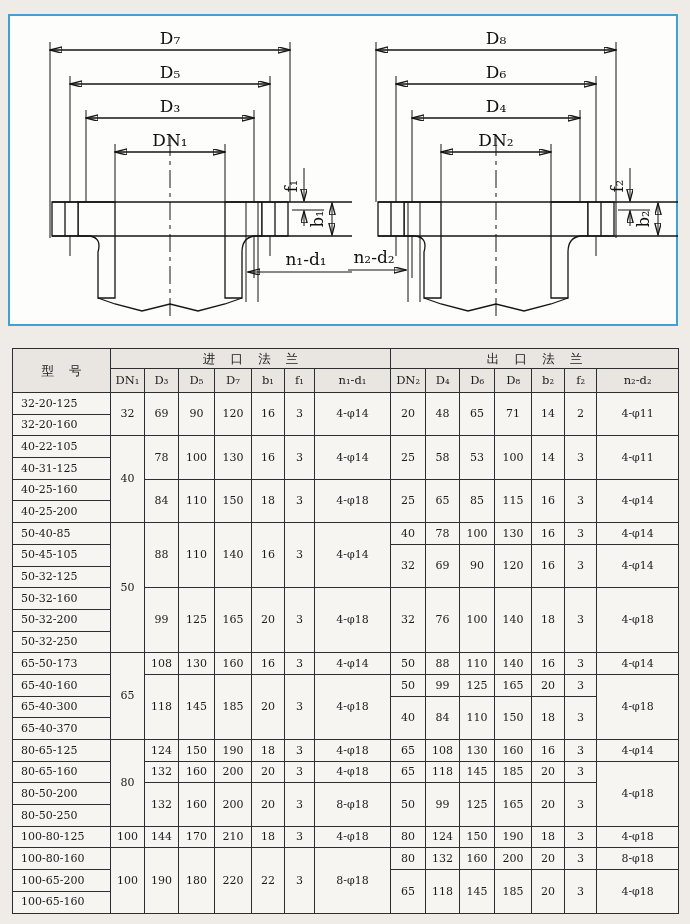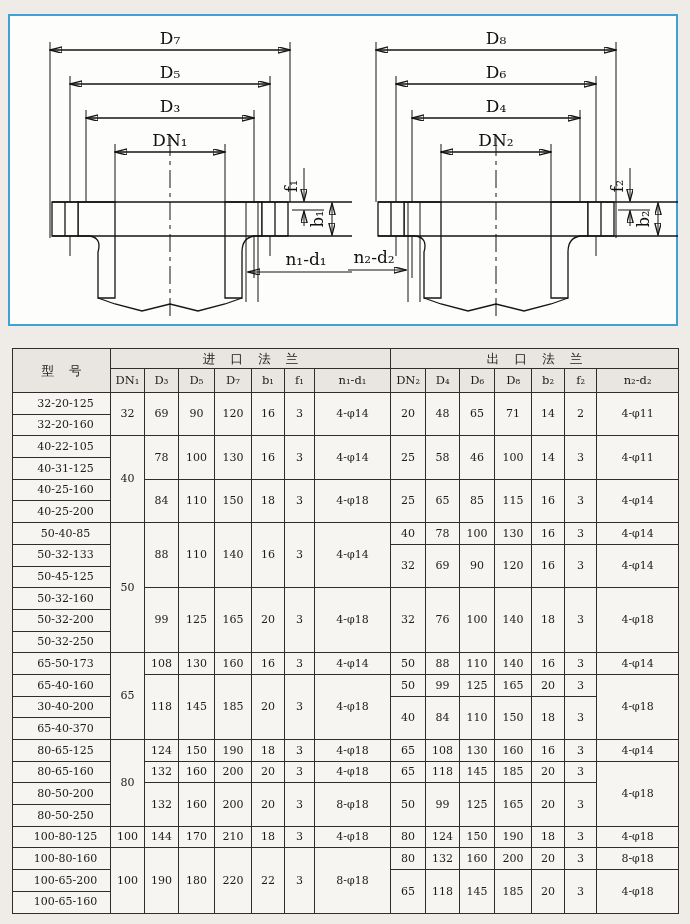--- a/index.html
+++ b/index.html
@@ -55,21 +55,21 @@
   table.spec thead th{
     background:#e9e6e1;
     font-weight:normal;
     font-size:11.5px;
   }
   table.spec thead tr.grp{height:20px;margin-top:48px;}
   table.spec thead tr.sub{height:24px;}
   table.spec thead th.cjk{font-size:12.5px;letter-spacing:0.45em;text-indent:0.45em;}
   table.spec tbody td{height:20.7px;}
   table.spec tbody td.model{
-    text-align:center;
+    text-align:left;
     padding-left:8px;
     font-size:11px;
   }
 </style>
 </head>
 <body>
 
 <div class="page">
 
   <div class="diagram-panel">
@@ -257,21 +257,21 @@
           <td class="model">40-22-105</td>
           <td rowspan="4" class="">40</td>
           <td rowspan="2" class="">78</td>
           <td rowspan="2" class="">100</td>
           <td rowspan="2" class="">130</td>
           <td rowspan="2" class="">16</td>
           <td rowspan="2" class="">3</td>
           <td rowspan="2" class="">4-φ14</td>
           <td rowspan="2" class="">25</td>
           <td rowspan="2" class="">58</td>
-          <td rowspan="2" class="">46</td>
+          <td rowspan="2" class="">53</td>
           <td rowspan="2" class="">100</td>
           <td rowspan="2" class="">14</td>
           <td rowspan="2" class="">3</td>
           <td rowspan="2" class="">4-φ11</td>
         </tr>
         <tr>
           <td class="model">40-31-125</td>
         </tr>
         <tr>
           <td class="model">40-25-160</td>
@@ -303,31 +303,31 @@
           <td rowspan="3" class="">4-φ14</td>
           <td class="">40</td>
           <td class="">78</td>
           <td class="">100</td>
           <td class="">130</td>
           <td class="">16</td>
           <td class="">3</td>
           <td class="">4-φ14</td>
         </tr>
         <tr>
-          <td class="model">50-32-133</td>
+          <td class="model">50-45-105</td>
           <td rowspan="2" class="">32</td>
           <td rowspan="2" class="">69</td>
           <td rowspan="2" class="">90</td>
           <td rowspan="2" class="">120</td>
           <td rowspan="2" class="">16</td>
           <td rowspan="2" class="">3</td>
           <td rowspan="2" class="">4-φ14</td>
         </tr>
         <tr>
-          <td class="model">50-45-125</td>
+          <td class="model">50-32-125</td>
         </tr>
         <tr>
           <td class="model">50-32-160</td>
           <td rowspan="3" class="">99</td>
           <td rowspan="3" class="">125</td>
           <td rowspan="3" class="">165</td>
           <td rowspan="3" class="">20</td>
           <td rowspan="3" class="">3</td>
           <td rowspan="3" class="">4-φ18</td>
           <td rowspan="3" class="">32</td>
@@ -371,21 +371,21 @@
           <td rowspan="3" class="">4-φ18</td>
           <td class="">50</td>
           <td class="">99</td>
           <td class="">125</td>
           <td class="">165</td>
           <td class="">20</td>
           <td class="">3</td>
           <td rowspan="3" class="">4-φ18</td>
         </tr>
         <tr>
-          <td class="model">30-40-200</td>
+          <td class="model">65-40-300</td>
           <td rowspan="2" class="">40</td>
           <td rowspan="2" class="">84</td>
           <td rowspan="2" class="">110</td>
           <td rowspan="2" class="">150</td>
           <td rowspan="2" class="">18</td>
           <td rowspan="2" class="">3</td>
         </tr>
         <tr>
           <td class="model">65-40-370</td>
         </tr>

